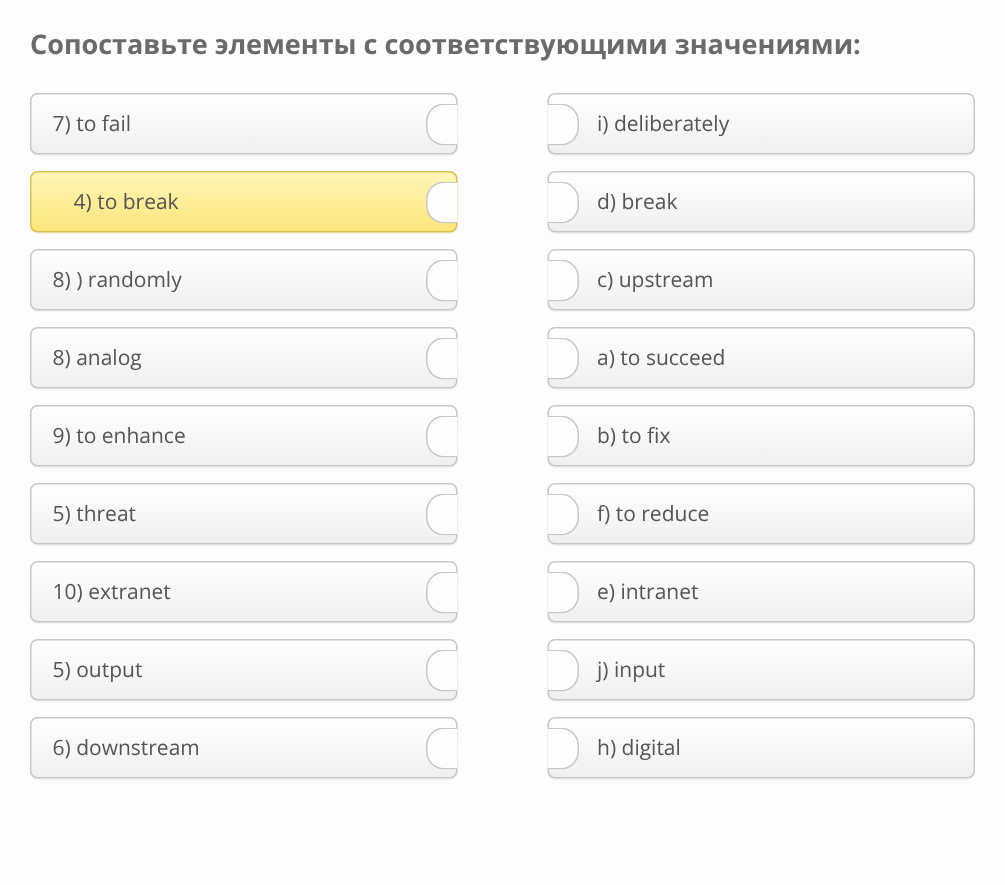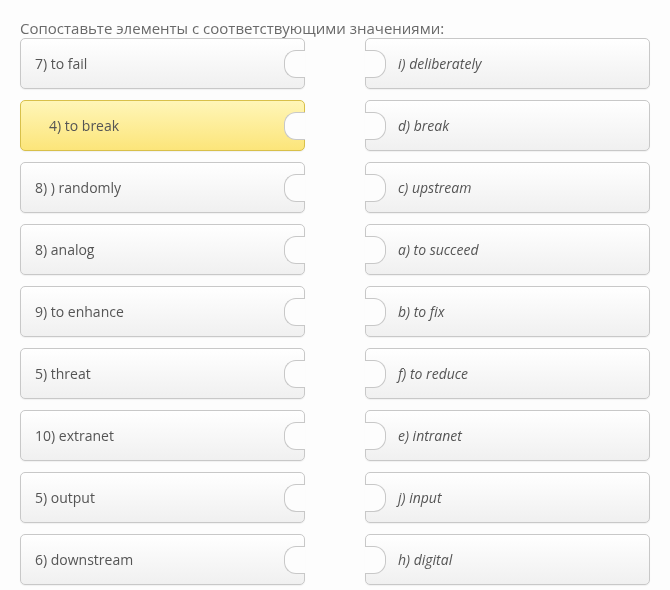--- a/index.html
+++ b/index.html
@@ -6,49 +6,50 @@
   html, body { margin: 0; padding: 0; }
   body {
     width: 670px;
     height: 590px;
     background: #fdfdfd;
     font-family: "Segoe UI", "Open Sans", Arial, sans-serif;
     padding: 18px 20px;
     color: #555;
   }
   .title {
-    font-size: 15px;
-    font-weight: 400;
+    font-size: 18px;
+    font-weight: 700;
     color: #6a6a6a;
+    margin-bottom: 20px;
   }
   .columns {
     display: flex;
     gap: 60px;
   }
   .col {
     display: flex;
     flex-direction: column;
     gap: 11px;
     flex: 1;
   }
   .piece {
     position: relative;
-    height: 51px;
+    height: 41px;
     border: 1px solid #c8c8c8;
     border-radius: 5px;
     background: linear-gradient(#ffffff, #f0f0f0);
     display: flex;
     align-items: center;
     font-size: 14px;
     color: #555;
     box-shadow: 0 1px 1px rgba(0,0,0,0.05);
     cursor: grab;
   }
   .piece.left { padding-left: 14px; padding-right: 28px; }
-  .piece.right { padding-left: 32px; padding-right: 14px; font-style: italic; }
+  .piece.right { padding-left: 32px; padding-right: 14px; }
   .piece.selected {
     background: linear-gradient(#fff6b8, #fce57a);
     border-color: #d8c04a;
     padding-left: 28px;
   }
   
   .piece.left::after {
     content: "";
     position: absolute;
     right: -1px;

